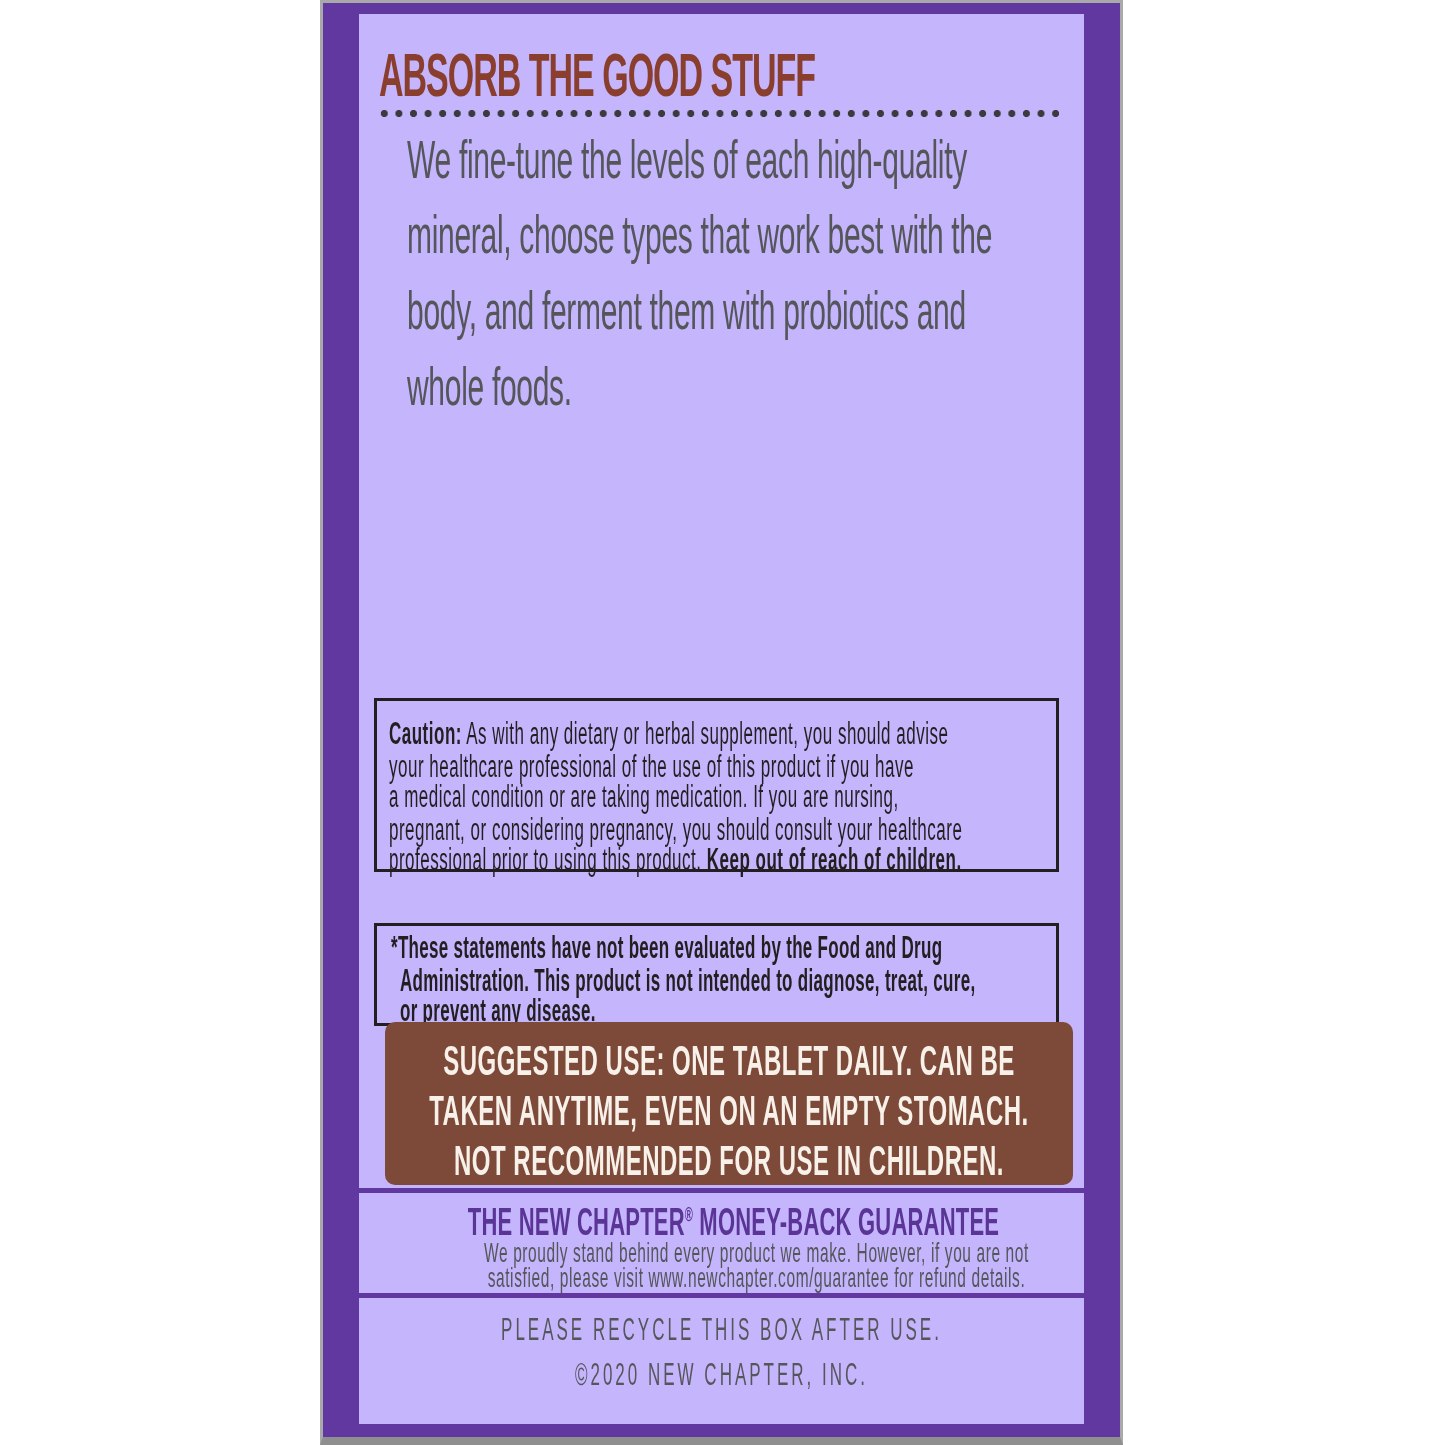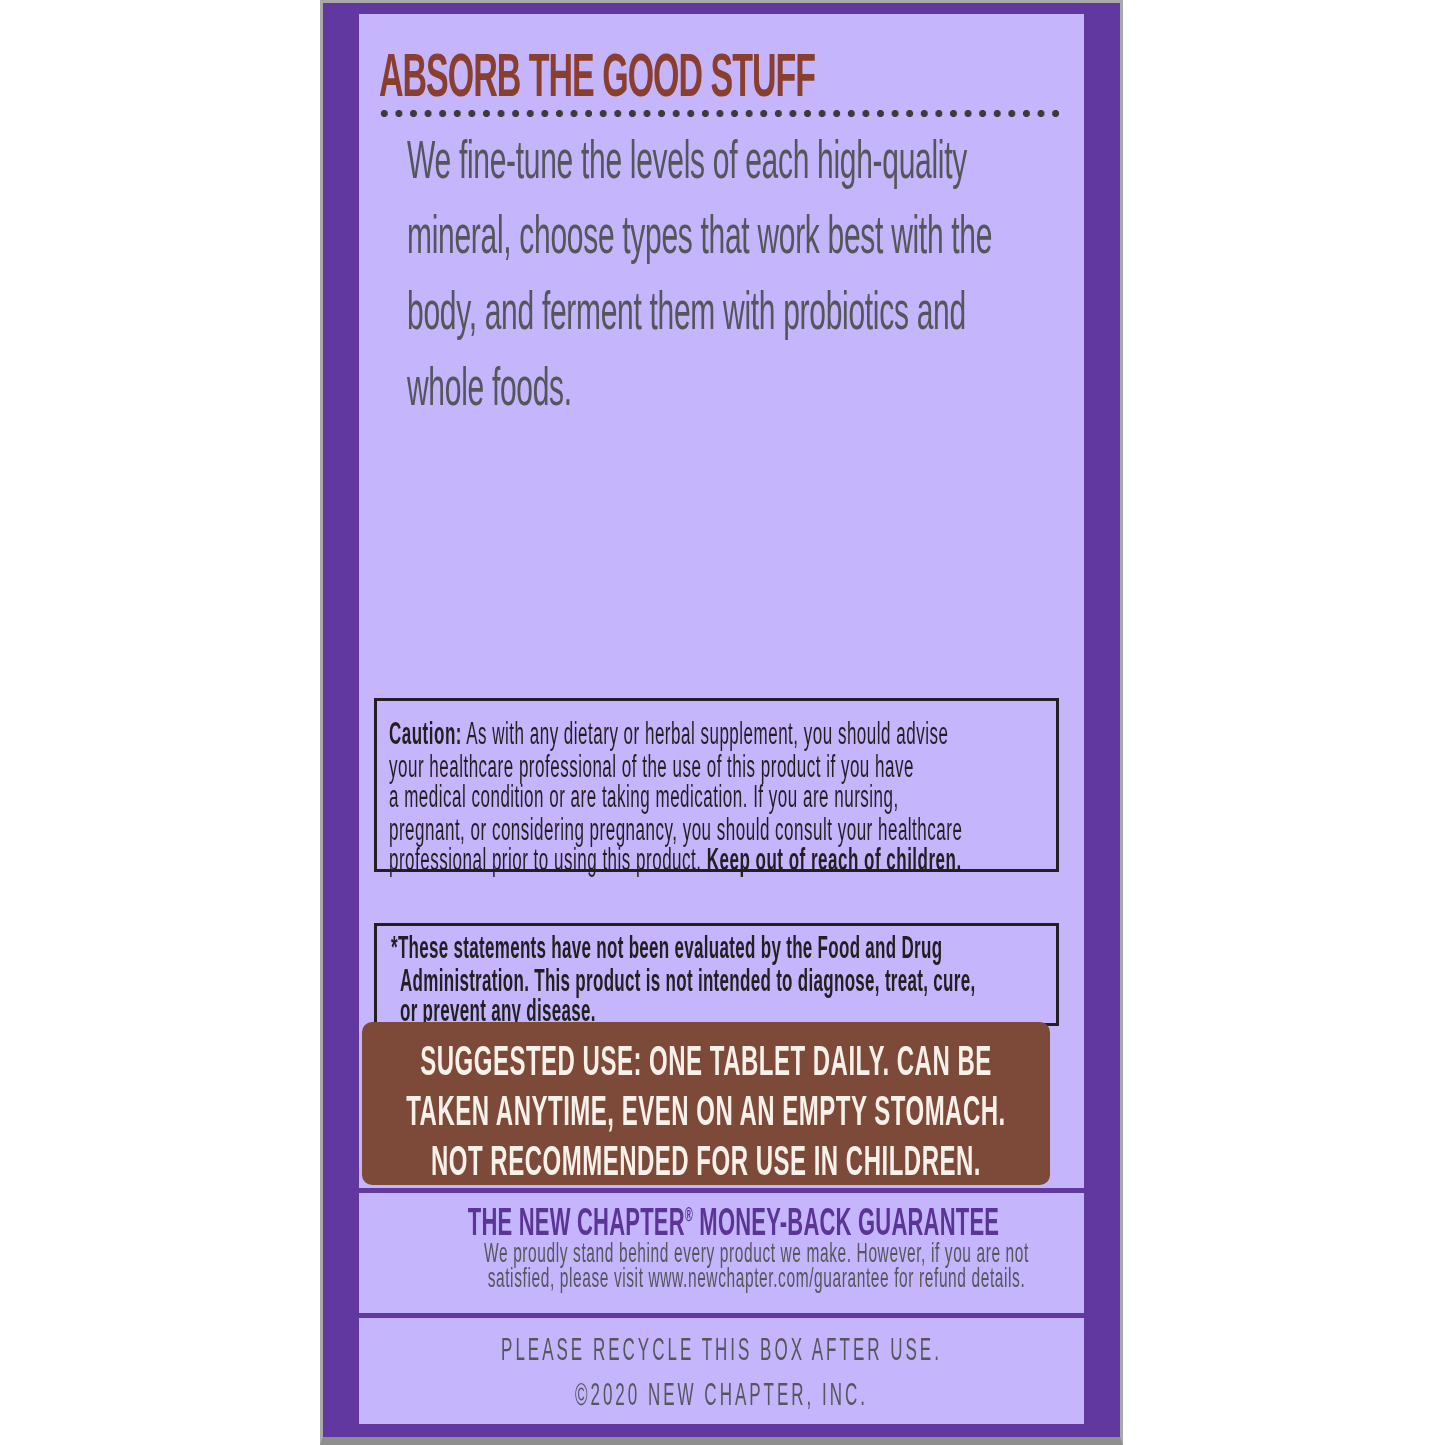--- a/index.html
+++ b/index.html
@@ -15,21 +15,21 @@
     padding:11px 36px 13px;
   }
   .panel { position:relative; width:100%; height:100%; background:#c4b5fd; display:flex; flex-direction:column; }
 
   
   .st  { display:inline-block; transform:scaleY(1.8); transform-origin:0 0; }
   .stc { display:inline-block; transform:scaleY(1.8); transform-origin:50% 0; }
 
   .sec-main { position:relative; height:1174px; }
   .rule { height:5px; background:var(--purple,#6137a0); }
-  .sec-guarantee { position:relative; height:120px; text-align:center;margin-left:24px; }
+  .sec-guarantee { position:relative; height:100px; text-align:center;margin-left:24px; }
   .sec-recycle { position:relative; flex:1; text-align:center; }
 
   .heading {
     position:absolute; left:20px; top:26px; margin:0;
     font-size:34px; font-weight:800; letter-spacing:-1px; line-height:1.12;
     color:var(--maroon,#8a3e2e); white-space:nowrap;
   }
   .dots {
     position:absolute; left:18px; top:94px; width:688px; height:11px;
     background-image:radial-gradient(circle at 50% 50%, var(--dot,#3b3b3d) 3.2px, transparent 3.9px);
@@ -48,21 +48,21 @@
   }
   .caution-box b, .disclaimer-box, .suggested-box b { font-weight:800; }
   .disclaimer-box {
     position:absolute; left:15px; top:877px; width:685px; height:103px;
     box-sizing:border-box; border:3px solid var(--ink,#231f20);
     padding:7px 12px 0 14px; color:var(--ink,#231f20); font-weight:700;
     font-size:17px; line-height:17.6px; letter-spacing:0.3px; white-space:nowrap;margin-top:32px;
   }
   .disclaimer-box .ind { padding-left:9px; }
   .suggested-box {
-    position:absolute; left:3px; top:1008px; width:688px; height:163px;
+    position:absolute; left:26px; top:1008px; width:688px; height:163px;
     box-sizing:border-box; background:var(--brown,#7d4a39); border-radius:10px;
     text-align:center; color:#f7f1ea; padding-top:13px;
     font-size:24px; line-height:27.8px; letter-spacing:0.5px; font-weight:600;
     white-space:nowrap;
   }
   .g-head {
     position:absolute; left:0; right:0; top:6px;
     color:var(--purple-text,#5b3596); font-size:22px; font-weight:800;
     letter-spacing:0.2px; white-space:nowrap;
   }

